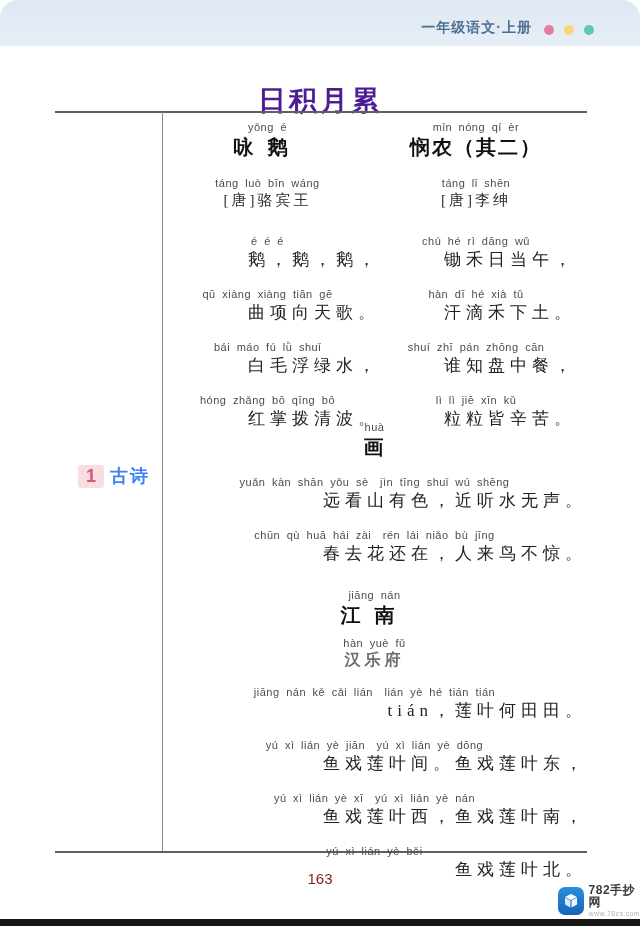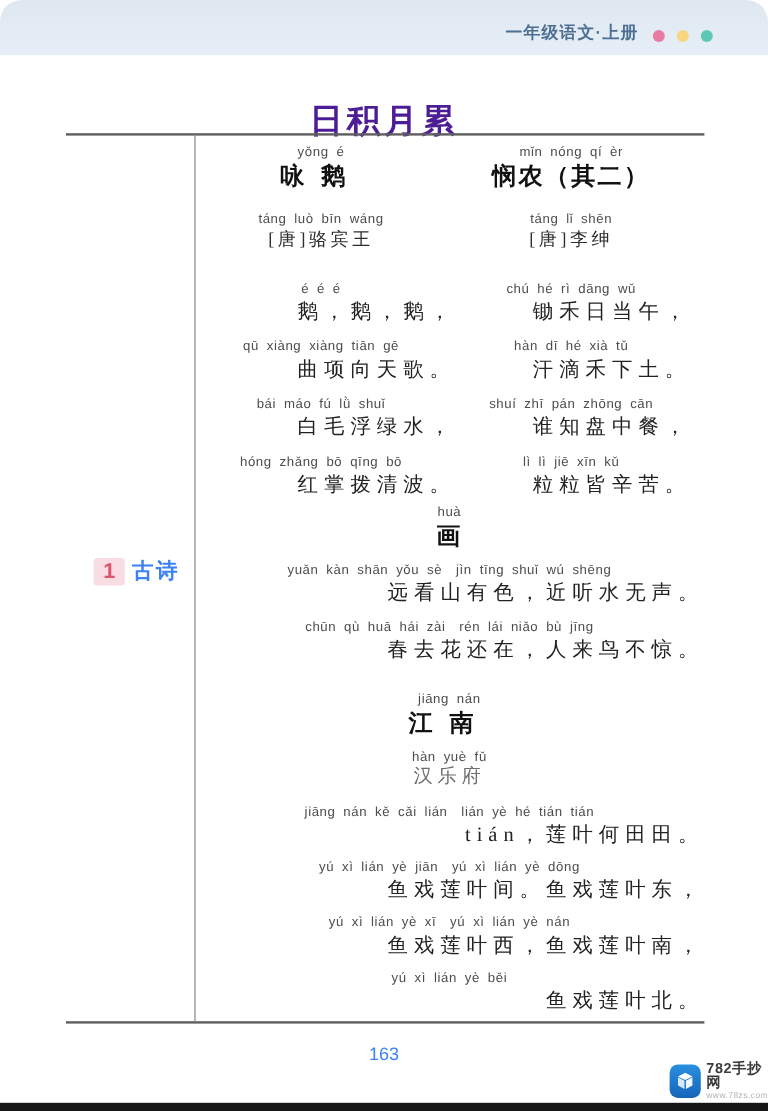--- a/index.html
+++ b/index.html
@@ -19,38 +19,38 @@
   
   .line-top{position:absolute;left:55px;top:111px;width:532px;border-top:2px solid #5f5f5f;}
   .line-bottom{position:absolute;left:55px;top:851px;width:532px;border-top:2px solid #5f5f5f;}
   .line-div{position:absolute;left:162px;top:112px;height:739px;border-left:1.5px solid #8a8a8a;}
   
   .side-label{position:absolute;left:78px;top:464px;display:flex;align-items:center;gap:6px;}
   .side-num{display:inline-block;min-width:18px;padding:1px 4px;text-align:center;
             background:#fadde2;color:#d9566e;font-weight:bold;font-size:18px;border-radius:3px;}
   .side-text{font-size:18px;font-weight:bold;color:#3b82f6;letter-spacing:2px;}
   
-  .py{font-size:11px;line-height:14px;color:#4c4c4c;letter-spacing:.5px;word-spacing:3px;white-space:nowrap;}
+  .py{font-size:11px;line-height:14px;color:#4c4c4c;letter-spacing:.5px;word-spacing:3px;white-space:nowrap;margin-top:15px;}
   .hz{font-family:"Liberation Serif","DejaVu Serif",serif;font-size:17px;line-height:24px;
       color:#222222;letter-spacing:5px;white-space:nowrap;text-align:right;}
   .poem-title-hz{font-family:"Liberation Serif","DejaVu Serif",serif;font-weight:bold;
                  font-size:20px;line-height:26px;color:#111;letter-spacing:2px;white-space:nowrap;}
   .wide{letter-spacing:14px;}
   .author-hz{font-family:"Liberation Serif","DejaVu Serif",serif;font-size:15px;line-height:20px;
              color:#2d2d2d;letter-spacing:3px;white-space:nowrap;}
-  .gray-hz{color:#6e6e6e;font-weight:normal;font-size:16px;line-height:20px;letter-spacing:4px;}
+  .gray-hz{color:#6e6e6e;font-weight:bold;font-size:16px;line-height:20px;letter-spacing:4px;}
   
   .col-left{position:absolute;left:155px;top:112px;width:225px;text-align:center;}
   .col-right{position:absolute;left:376px;top:112px;width:200px;text-align:center;}
   .centered{position:absolute;left:162px;top:416px;width:425px;text-align:center;}
   .mt4{margin-top:4px;}.mt8{margin-top:8px;}.mt10{margin-top:10px;}.mt12{margin-top:12px;}
   .mt16{margin-top:16px;}.mt22{margin-top:22px;}.mt24{margin-top:24px;}
   
   .page-number{position:absolute;left:0;top:870px;width:640px;text-align:center;
-               font-size:15px;color:#3b82f6;}
+               font-size:15px;color:#7f1d1d;}
   .watermark{position:absolute;left:558px;top:884px;display:flex;gap:5px;align-items:center;}
   .wm-logo{width:28px;height:28px;border-radius:7px;background:linear-gradient(180deg,#2a8fe0,#1565b8);
            display:flex;align-items:center;justify-content:center;}
   .wm-col{display:flex;flex-direction:column;line-height:1;}
   .wm-brand{font-size:12px;font-weight:bold;color:#3c3c3c;letter-spacing:.5px;}
   .wm-url{font-size:7px;color:#b2b2b2;margin-top:2px;letter-spacing:.4px;}
   .botbar{position:absolute;left:0;top:919px;width:640px;height:7px;background:#161616;}
 </style>
 </head>
 <body>

